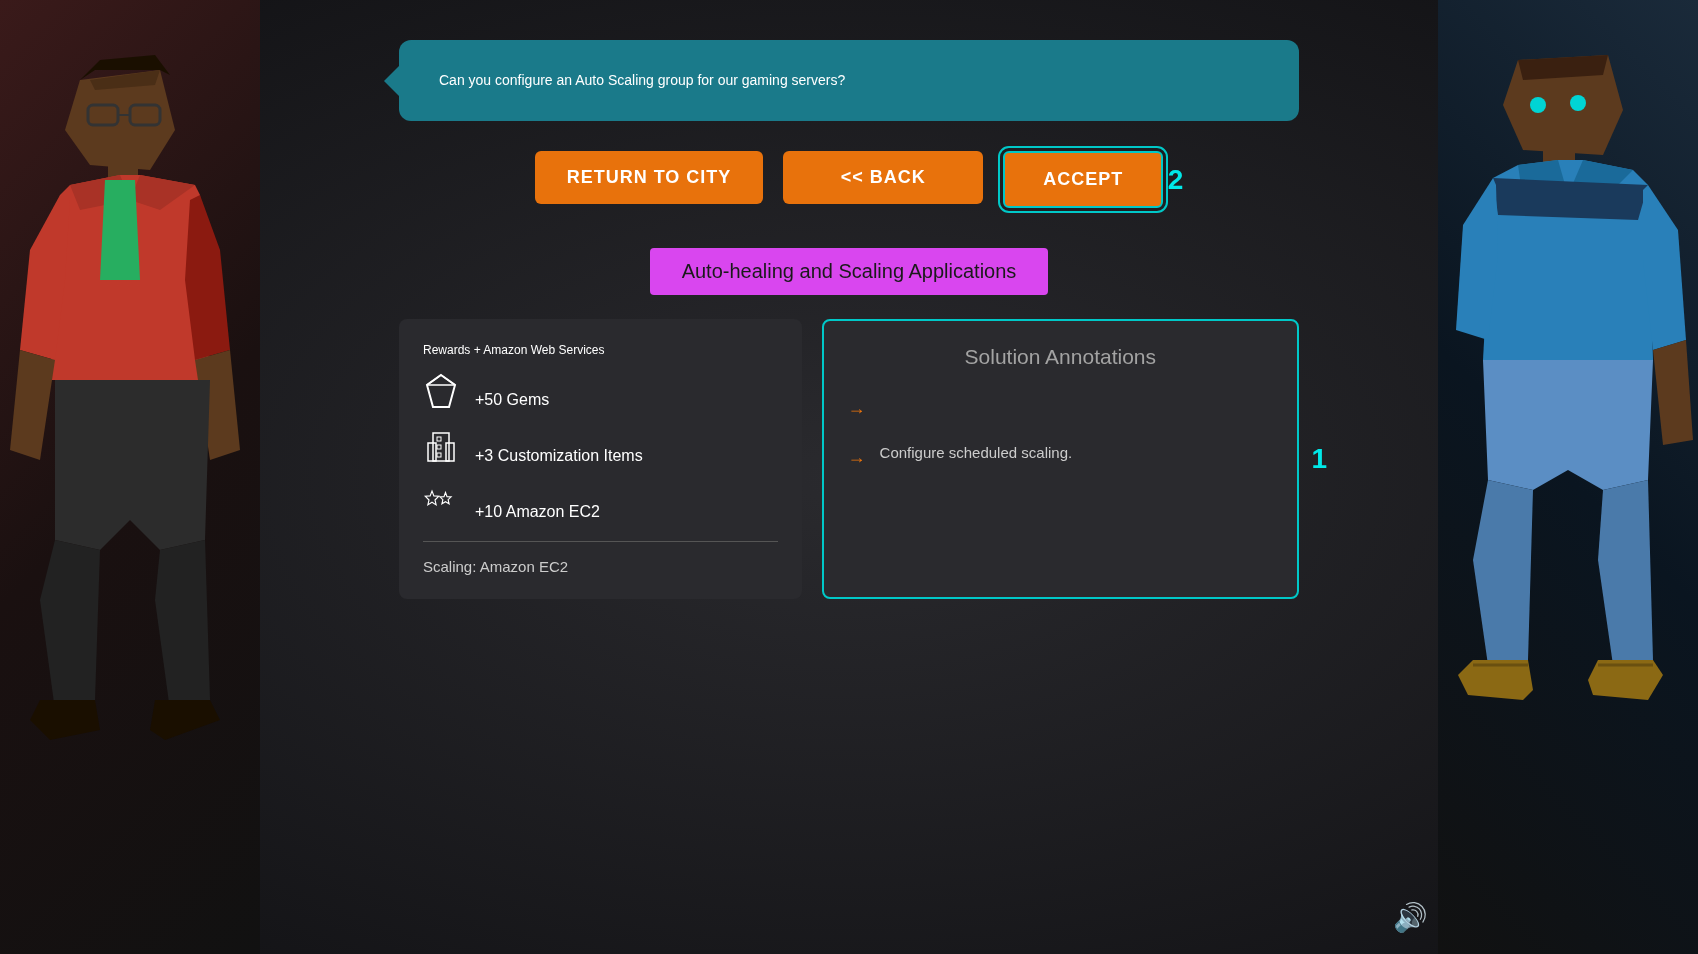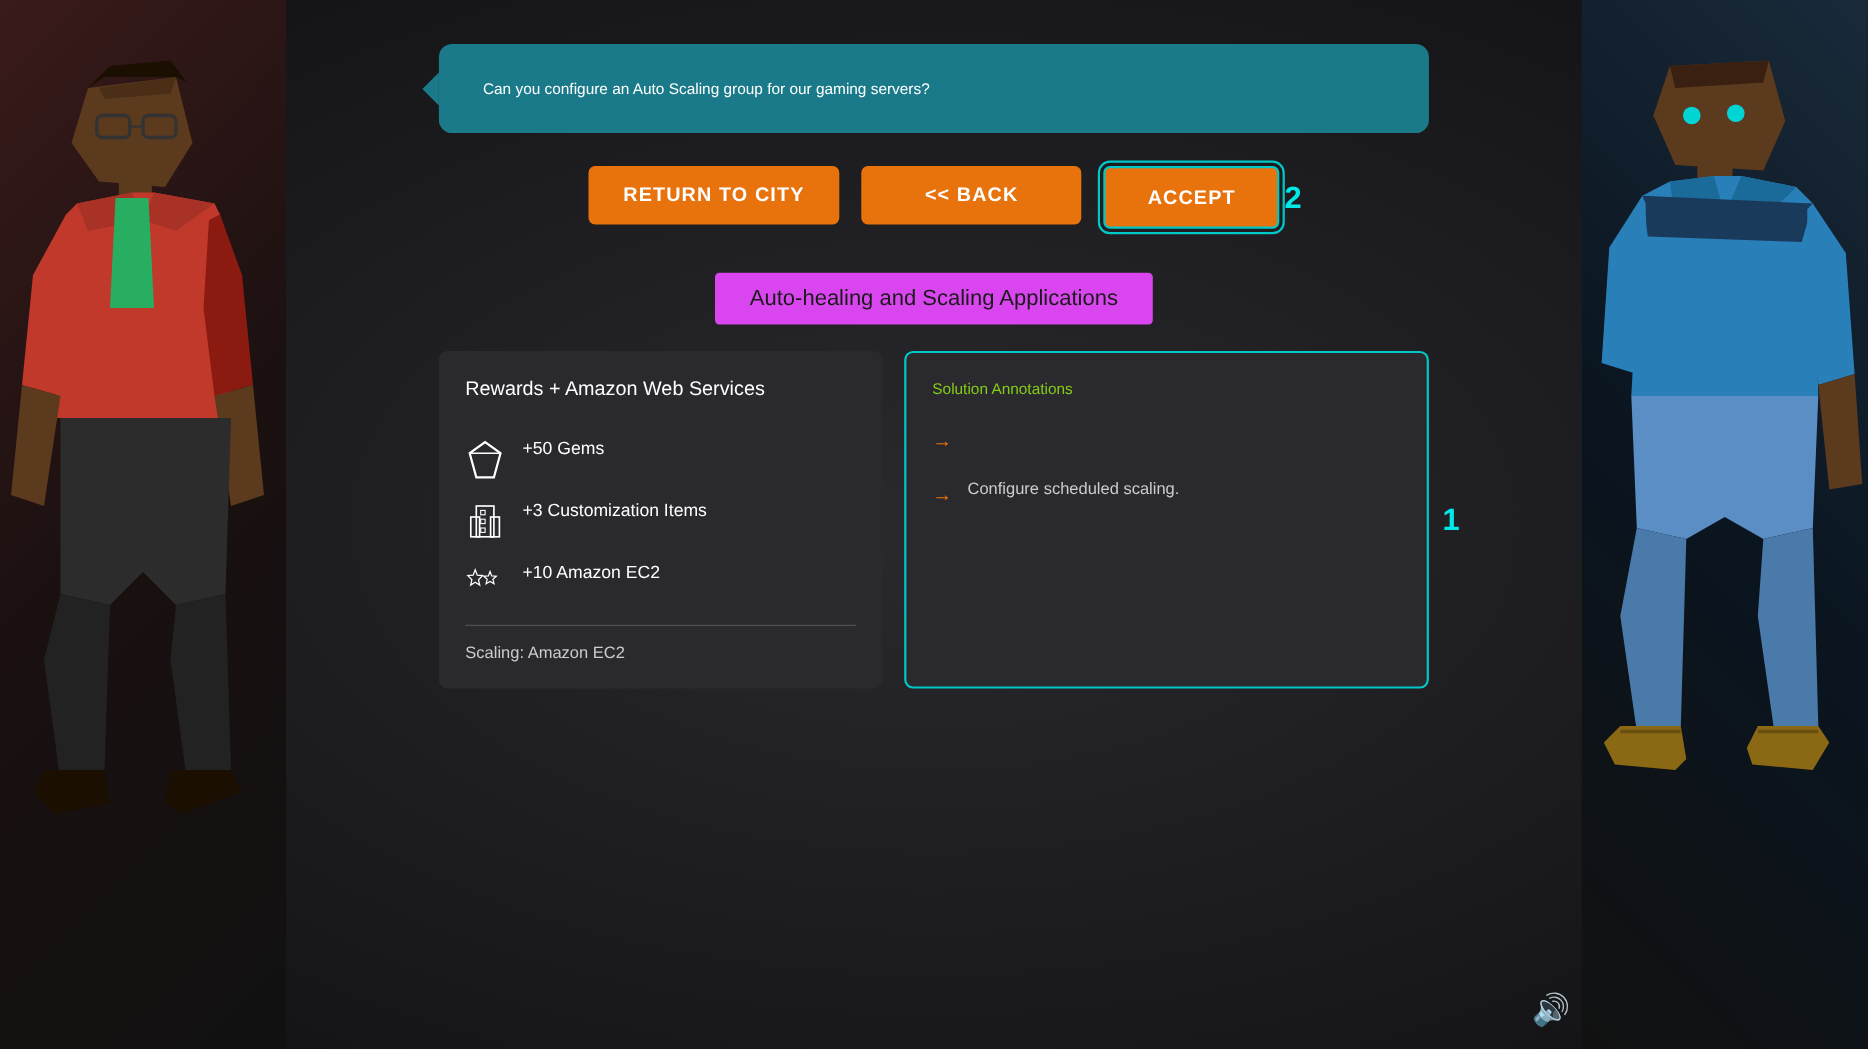--- a/index.html
+++ b/index.html
@@ -161,28 +161,28 @@
     
     .rewards-card {
       background: #2a2a2e;
       border-radius: 8px;
       padding: 24px;
       flex: 1;
     }
 
     .card-title {
       color: #ffffff;
-      font-size: 18px;
+      font-size: 12px;
       font-weight: 400;
-      margin-bottom: 36px;
+      margin-bottom: 16px;
     }
 
     .reward-item {
       display: flex;
-      align-items: flex-start;
+      align-items: flex-end;
       gap: 16px;
       margin-bottom: 20px;
       color: #ffffff;
       font-size: 16px;
     }
 
     .reward-icon {
       width: 36px;
       height: 36px;
       flex-shrink: 0;
@@ -206,24 +206,24 @@
     .solution-card {
       background: #2a2a2e;
       border: 2px solid #00c8c8;
       border-radius: 8px;
       padding: 24px;
       flex: 1.2;
       position: relative;
     }
 
     .solution-title {
-      color: #84cc16;
-      font-size: 14px;
+      color: #a3a3a3;
+      font-size: 21px;
       font-weight: 400;
-      text-align: left;
+      text-align: center;
       margin-bottom: 24px;
     }
 
     .annotation-item {
       display: flex;
       align-items: flex-start;
       gap: 14px;
       margin-bottom: 20px;
       color: #cccccc;
       font-size: 15px;

